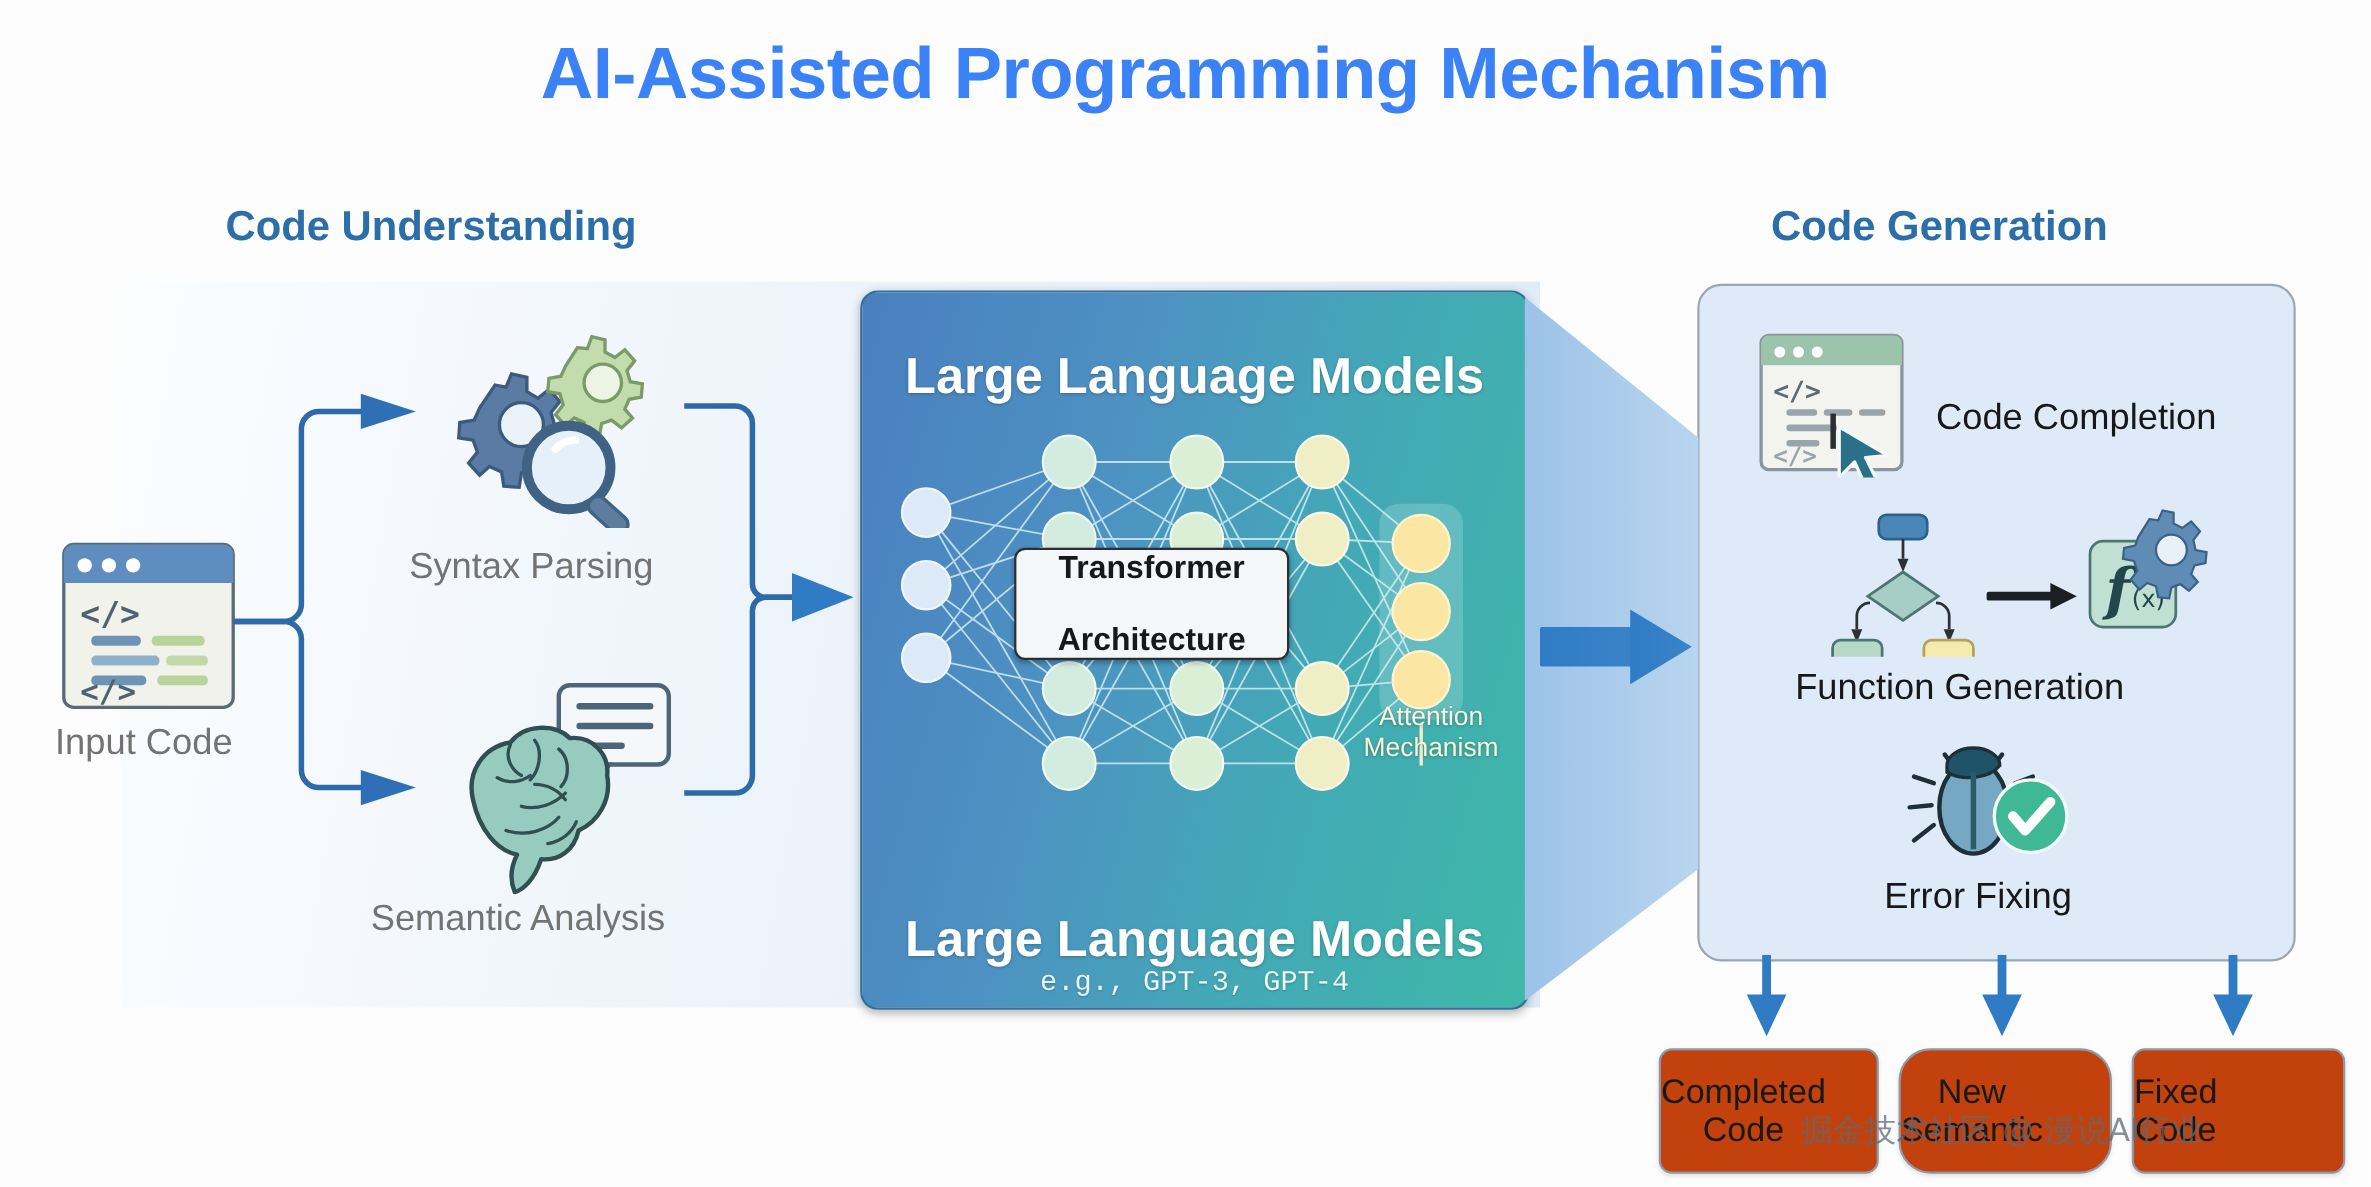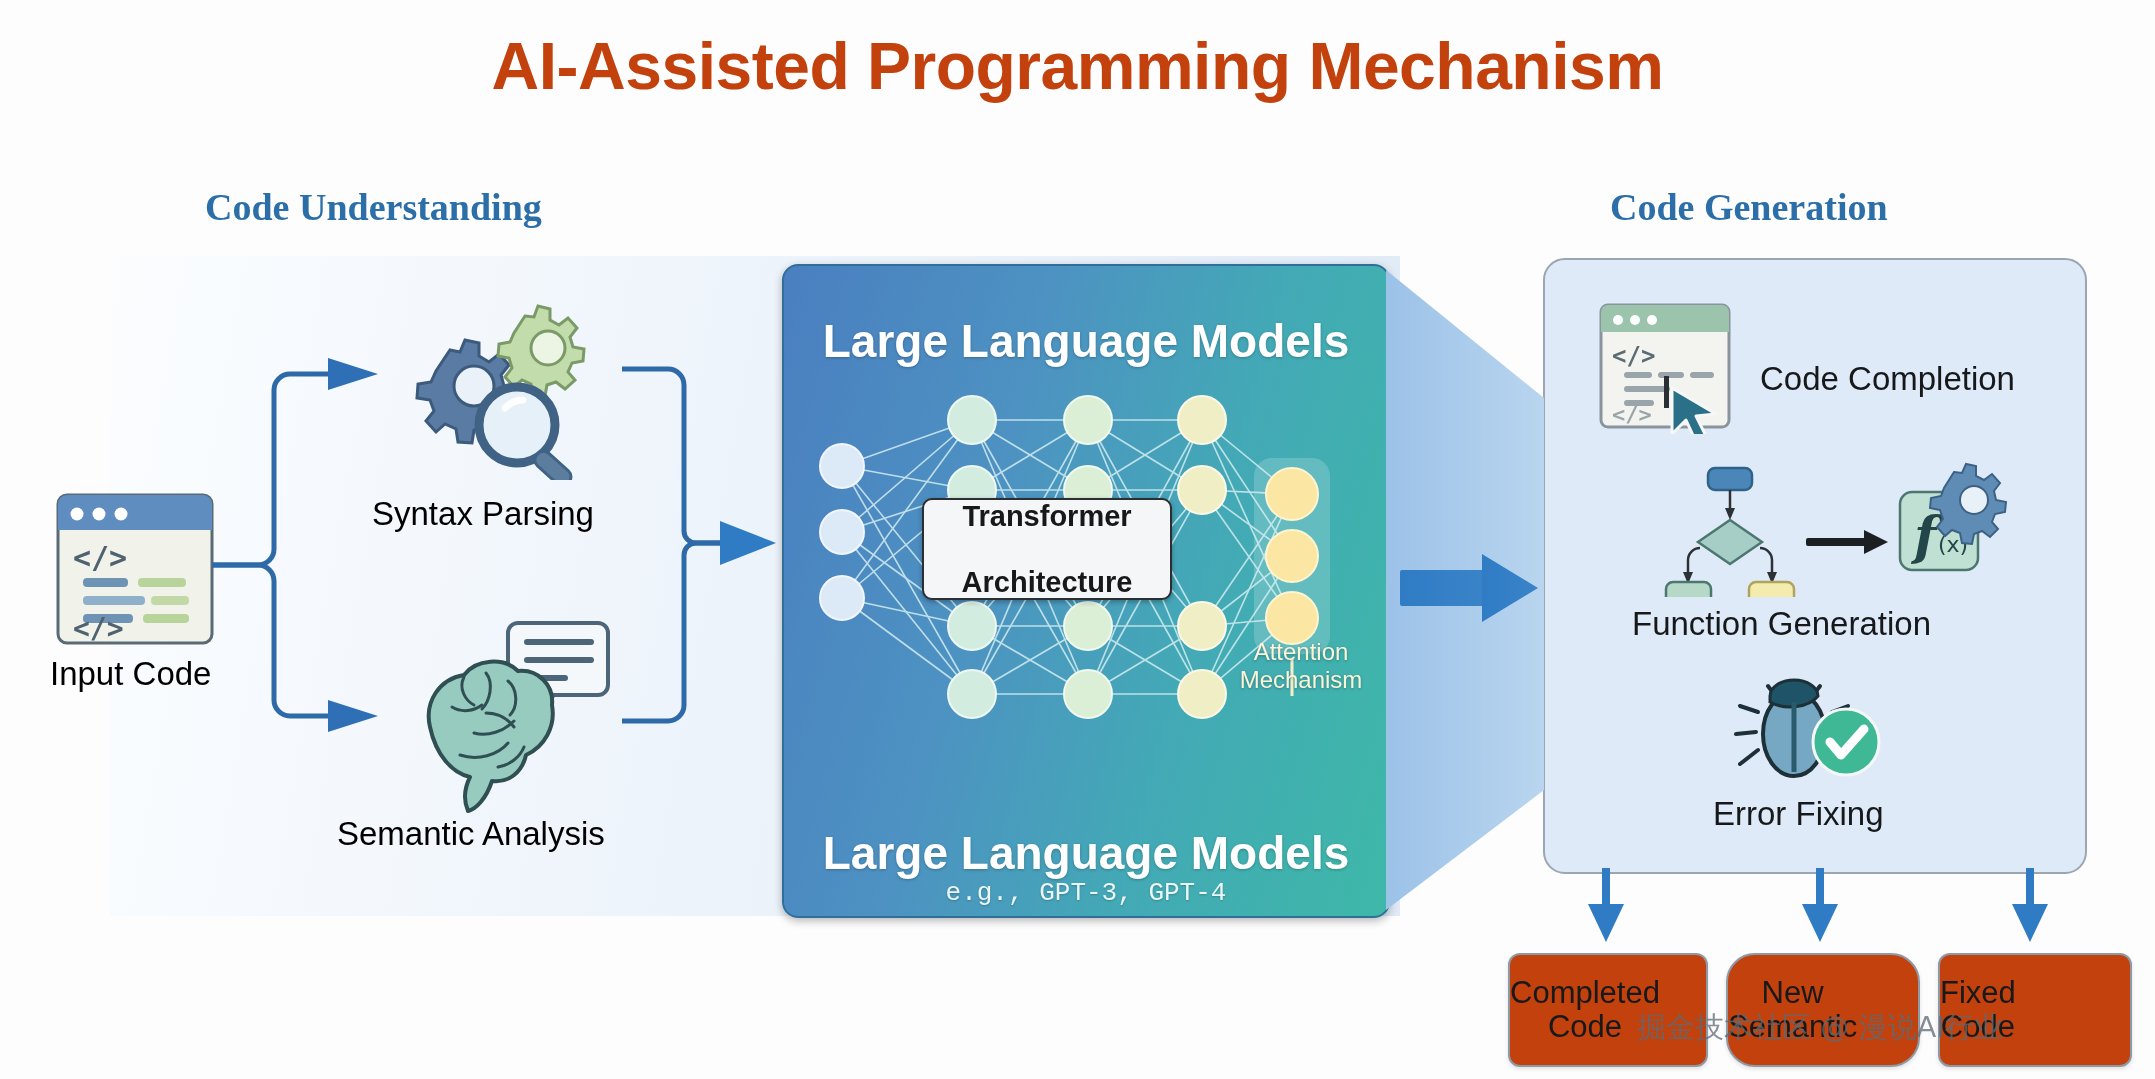--- a/index.html
+++ b/index.html
@@ -6,28 +6,28 @@
   body{
     width:2155px;height:1079px;position:relative;overflow:hidden;
     font-family:"Liberation Sans","DejaVu Sans",sans-serif;
     background:#fdfdfe;
   }
   .abs{position:absolute;}
 
   
   #page-title{
     left:0;top:28px;width:2155px;text-align:center;
-    font-size:66px;font-weight:bold;color:#c2410c;letter-spacing:-0.5px;
+    font-size:66px;font-weight:bold;color:#3b82f6;letter-spacing:-0.5px;
     font-family:"Liberation Sans","DejaVu Sans",sans-serif;
   }
 
   
   .section-heading{
     font-size:38px;font-weight:bold;color:#2c6fa8;
-    font-family:Liberation Serif, serif;
+    font-family:Liberation Sans, sans-serif;
   }
   #heading-understanding{left:205px;top:185px;}
   #heading-generation{left:1610px;top:185px;}
 
   
   #panel-understanding{
     left:110px;top:256px;width:1290px;height:660px;
     background:linear-gradient(100deg,#fbfdff 0%,#eef4fb 45%,#dfeaf6 100%);
   }
 
@@ -88,21 +88,21 @@
     display:flex;align-items:center;justify-content:flex-start;text-align:center;
     color:#18191b;font-size:31px;line-height:1.1;
     box-shadow:0 2px 4px rgba(0,0,0,.12);
   }
   #out-completed{left:1508px;width:196px;}
   #out-newfunction{left:1726px;width:190px;border-radius:29px;}
   #out-fixed{left:1938px;width:190px;}
 
   
   .flow-label{
-    position:absolute;font-size:33px;color:#000000;
+    position:absolute;font-size:33px;color:#737373;
     font-family:"Liberation Sans","DejaVu Sans",sans-serif;
   }
   #label-input-code{left:50px;top:655px;}
   #label-syntax-parsing{left:372px;top:495px;}
   #label-semantic-analysis{left:337px;top:815px;}
 
   
   #watermark{
     left:1510px;top:1008px;width:620px;text-align:center;
     font-size:29px;color:#5f6a74;opacity:.75;

